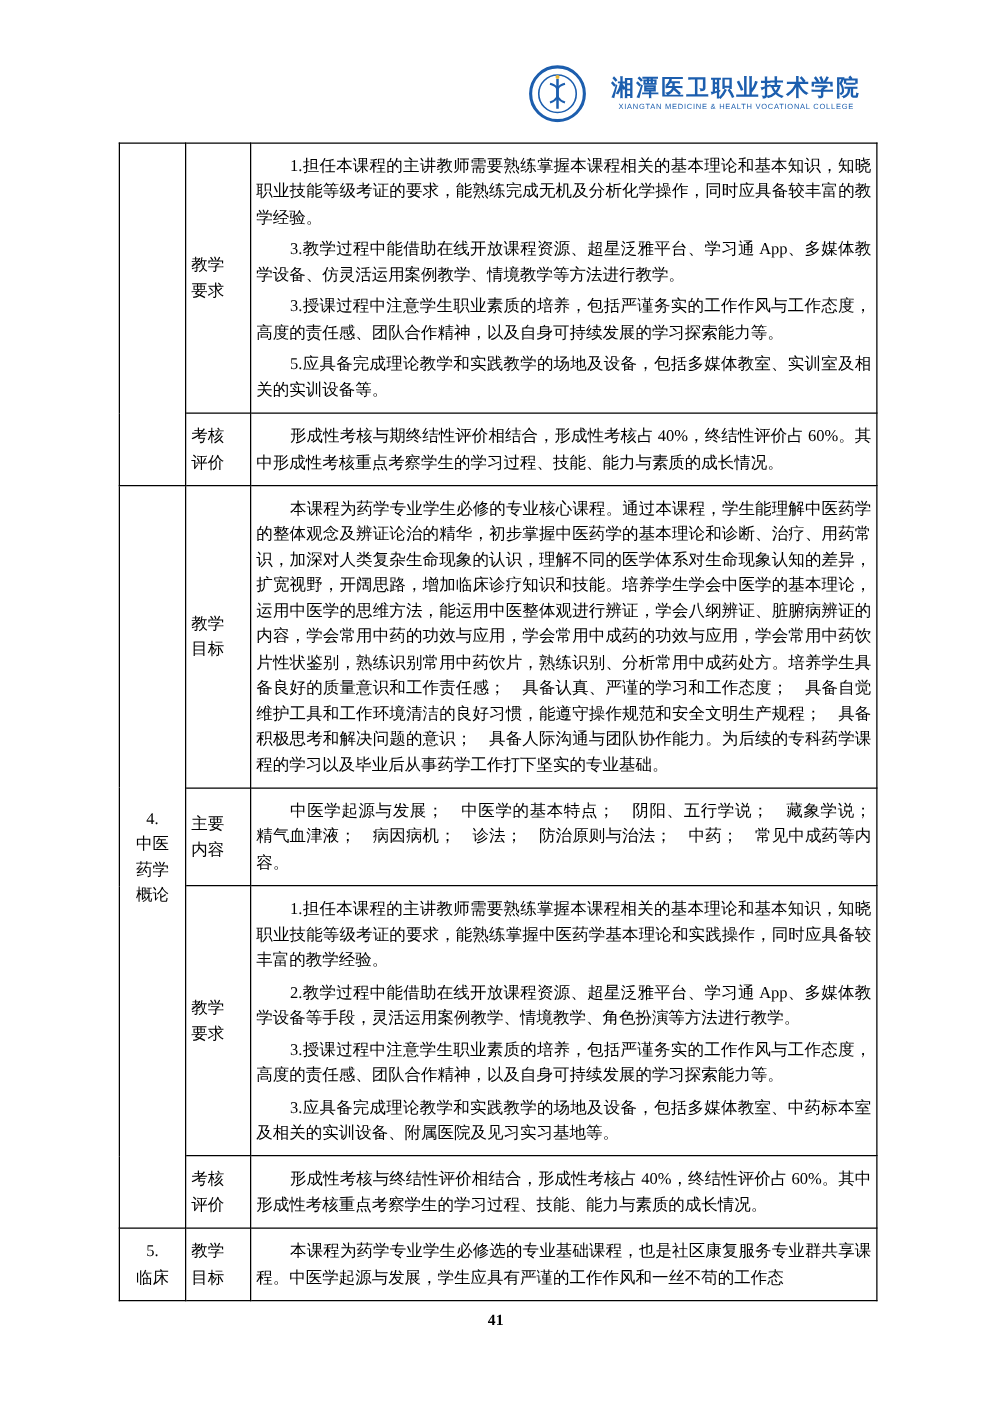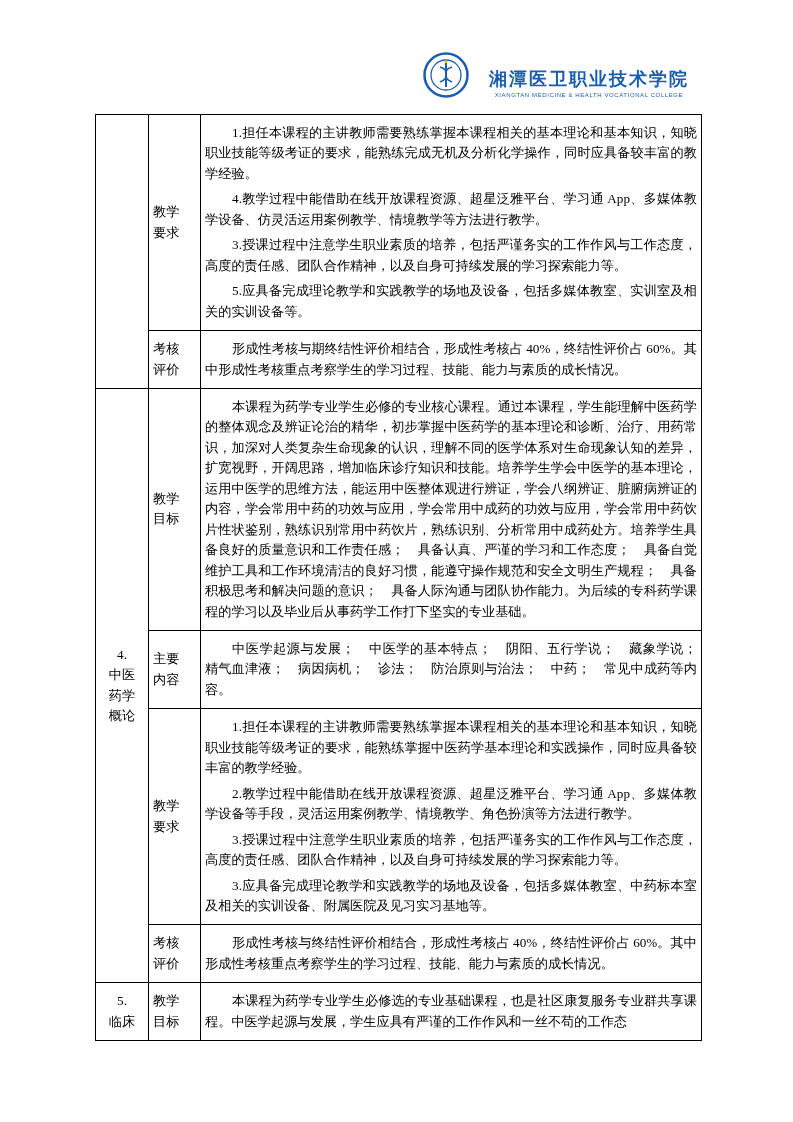--- a/index.html
+++ b/index.html
@@ -19,21 +19,21 @@
     height: 1122px;
     background: #ffffff;
   }
 
   
   .logo {
     position: absolute;
     top: 52px;
     right: 104px;
     display: flex;
-    align-items: flex-end;
+    align-items: center;
     gap: 20px;
   }
   .logo-text {
     display: flex;
     flex-direction: column;
     align-items: center;
   }
   .logo-zh {
     color: #1c5eae;
     font-weight: bold;
@@ -125,21 +125,21 @@
       <col style="width:501px">
     </colgroup>
     <tbody>
 
       <tr>
         <td class="course-cell" rowspan="2"></td>
         <td class="label-cell">教学
 要求</td>
         <td class="content-cell">
           <p>1.担任本课程的主讲教师需要熟练掌握本课程相关的基本理论和基本知识，知晓职业技能等级考证的要求，能熟练完成无机及分析化学操作，同时应具备较丰富的教学经验。</p>
-          <p>4.教学过程中能借助在线开放课程资源、超星泛雅平台、学习通 App、多媒体教学设备、仿灵活运用案例教学、情境教学等方法进行教学。</p>
+          <p>3.教学过程中能借助在线开放课程资源、超星泛雅平台、学习通 App、多媒体教学设备、仿灵活运用案例教学、情境教学等方法进行教学。</p>
           <p>3.授课过程中注意学生职业素质的培养，包括严谨务实的工作作风与工作态度，高度的责任感、团队合作精神，以及自身可持续发展的学习探索能力等。</p>
           <p>5.应具备完成理论教学和实践教学的场地及设备，包括多媒体教室、实训室及相关的实训设备等。</p>
         </td>
       </tr>
       <tr>
         <td class="label-cell">考核
 评价</td>
         <td class="content-cell">
           <p>形成性考核与期终结性评价相结合，形成性考核占 40%，终结性评价占 60%。其中形成性考核重点考察学生的学习过程、技能、能力与素质的成长情况。</p>
         </td>
@@ -186,14 +186,15 @@
 临床</td>
         <td class="label-cell">教学
 目标</td>
         <td class="content-cell">
           <p>本课程为药学专业学生必修选的专业基础课程，也是社区康复服务专业群共享课程。中医学起源与发展，学生应具有严谨的工作作风和一丝不苟的工作态</p>
         </td>
       </tr>
     </tbody>
   </table>
 
+  <div class="page-number">41</div>
 
 </div>
 
 </body></html>

